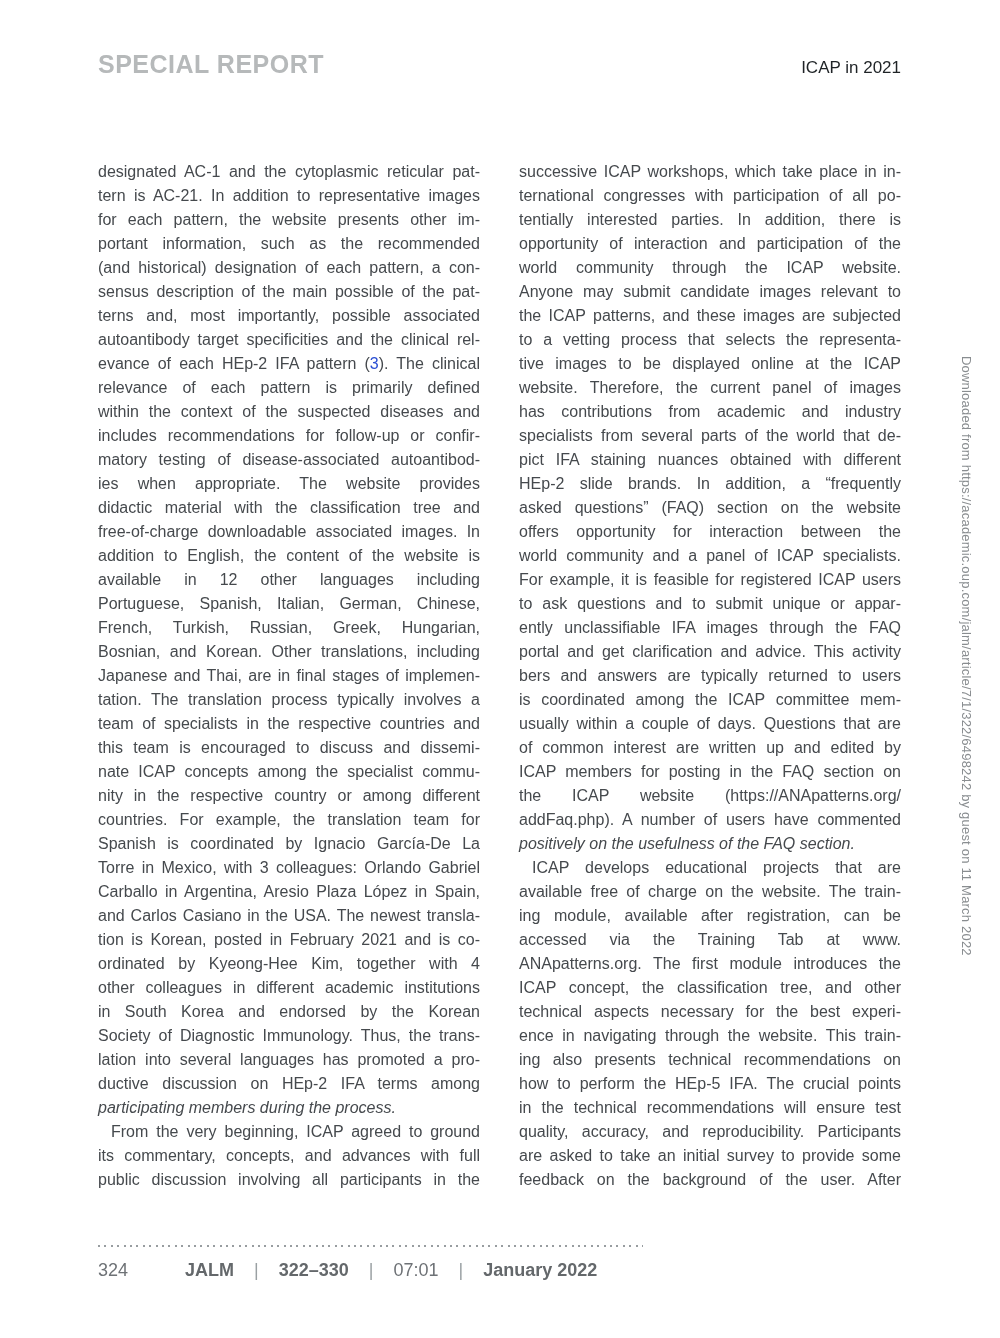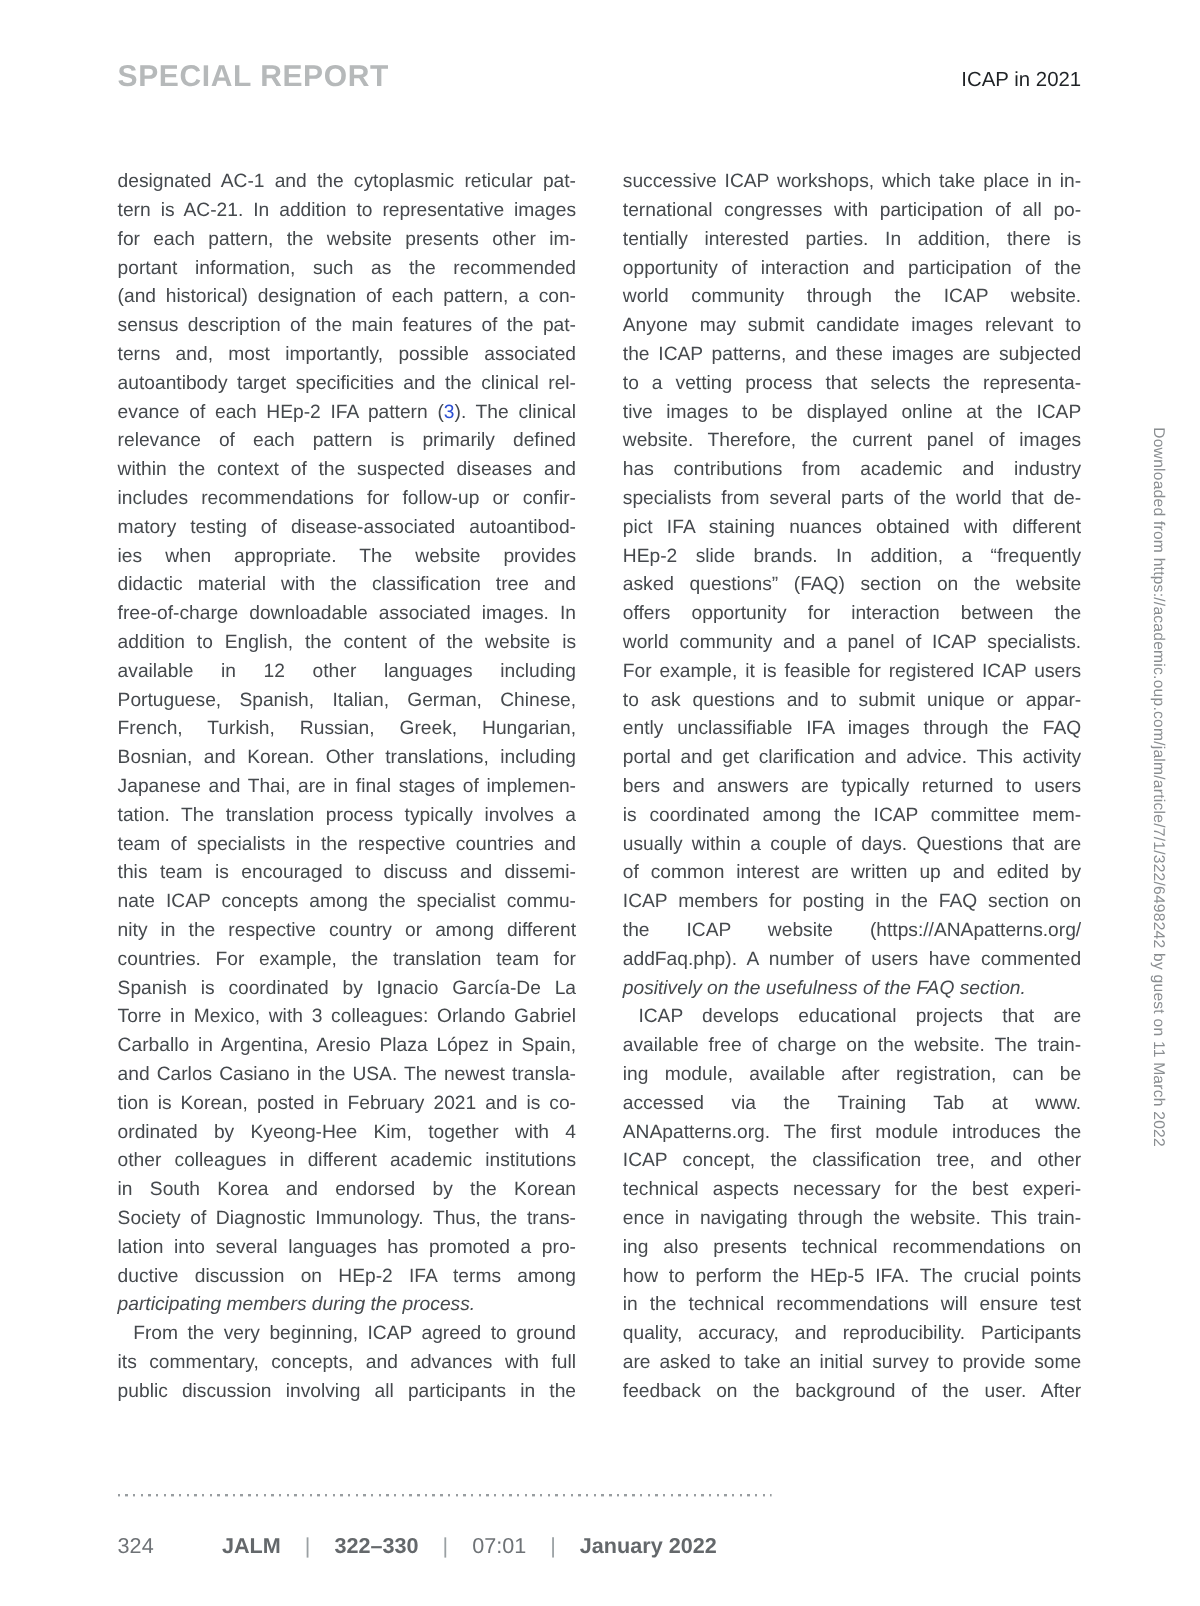--- a/index.html
+++ b/index.html
@@ -28,21 +28,21 @@
     color: var(--label, #b6b9ba);
   }
   .running-title {
     font-size: 17px;
     font-weight: 400;
     color: #1f2326;
   }
   
   .cols {
     position: absolute;
-    left: 98px; top: 140px;
+    left: 98px; top: 160px;
     width: 803px;
     display: flex;
     justify-content: space-between;
     align-items: flex-end;
   }
   .col { width: 382px; }
   .tline {
     font-size: 16px;
     line-height: 24px;
     height: 24px;
@@ -65,21 +65,21 @@
     white-space: nowrap;
   }
   
   .ftr { position: absolute; left: 98px; top: 1245px; width: 803px; }
   .dotted {
     width: 545px;
     height: 2px;
     background: repeating-linear-gradient(to right, #989da0 0 2px, transparent 2px 6.4px);
   }
   .footer-line {
-    margin-top: 31px;
+    margin-top: 13px;
     display: flex;
     align-items: baseline;
     font-size: 18px;
     color: var(--muted, #6e7276);
   }
   .footer-line .pgnum { width: 87px; }
   .footer-group { display: flex; align-items: center; gap: 20px; }
   .fw-b { font-weight: 700; color: #64686b; }
   .sep { color: #9aa0a3; font-weight: 400; }
 </style>
@@ -93,21 +93,21 @@
     <div class="running-title">ICAP in 2021</div>
   </div>
 
   <div class="cols">
     <div class="col">
         <div class="tline"><span>designated AC-1 and the cytoplasmic reticular pat-</span></div>
         <div class="tline"><span>tern is AC-21. In addition to representative images</span></div>
         <div class="tline"><span>for each pattern, the website presents other im-</span></div>
         <div class="tline"><span>portant information, such as the recommended</span></div>
         <div class="tline"><span>(and historical) designation of each pattern, a con-</span></div>
-        <div class="tline"><span>sensus description of the main features of the pat-</span></div>
+        <div class="tline"><span>sensus description of the main possible of the pat-</span></div>
         <div class="tline"><span>terns and, most importantly, possible associated</span></div>
         <div class="tline"><span>autoantibody target specificities and the clinical rel-</span></div>
         <div class="tline"><span>evance of each HEp-2 IFA pattern (</span><span class="ref">3</span><span>). The clinical</span></div>
         <div class="tline"><span>relevance of each pattern is primarily defined</span></div>
         <div class="tline"><span>within the context of the suspected diseases and</span></div>
         <div class="tline"><span>includes recommendations for follow-up or confir-</span></div>
         <div class="tline"><span>matory testing of disease-associated autoantibod-</span></div>
         <div class="tline"><span>ies when appropriate. The website provides</span></div>
         <div class="tline"><span>didactic material with the classification tree and</span></div>
         <div class="tline"><span>free-of-charge downloadable associated images. In</span></div>

